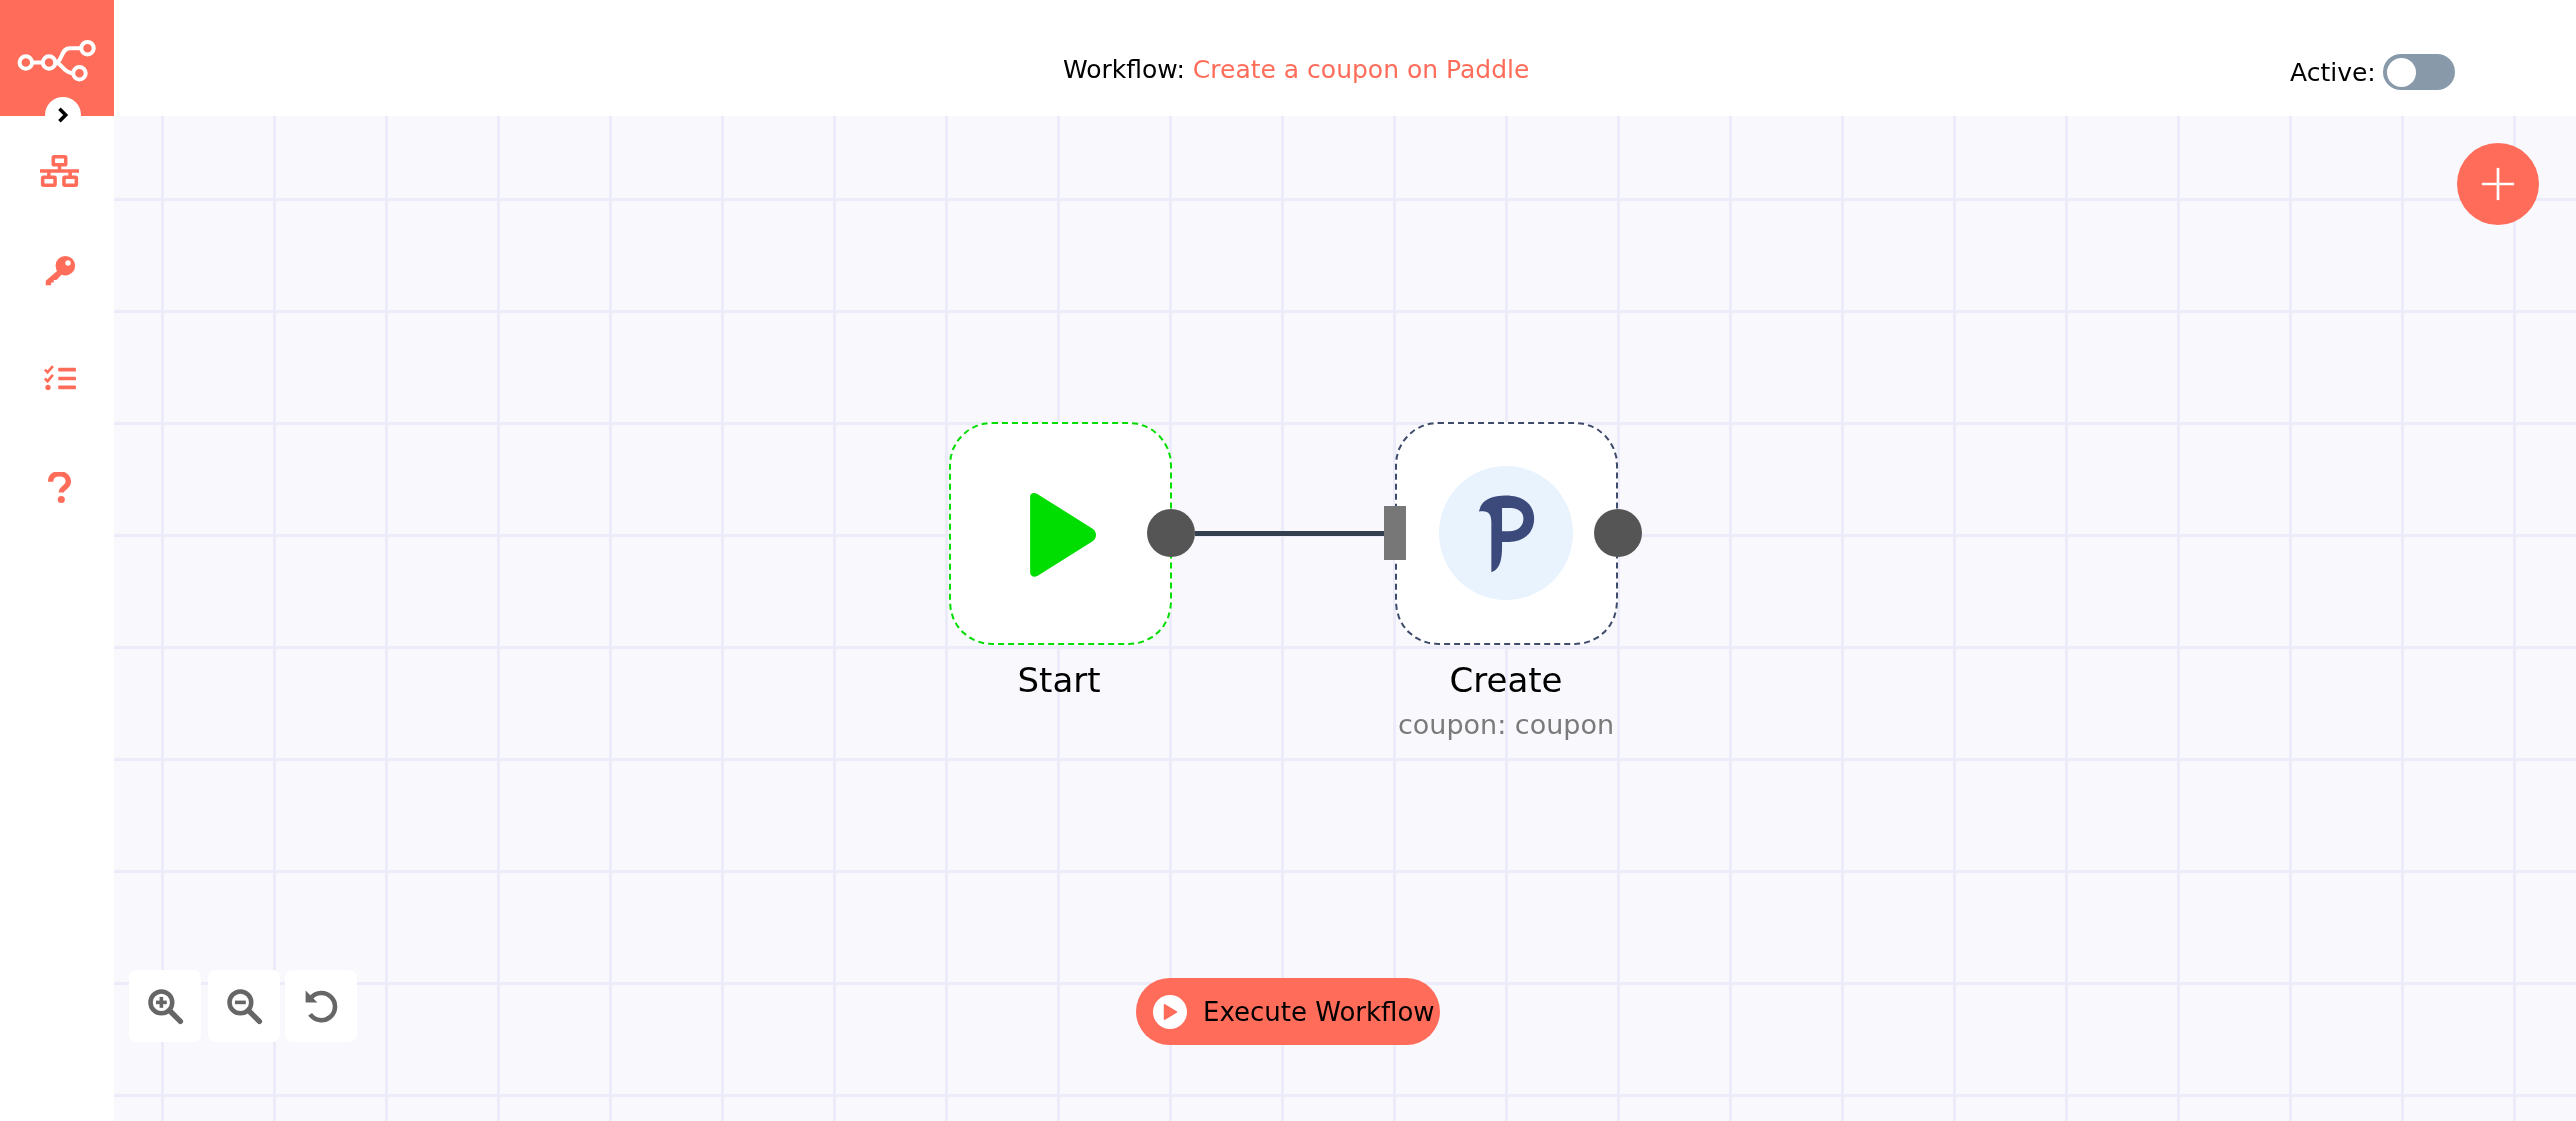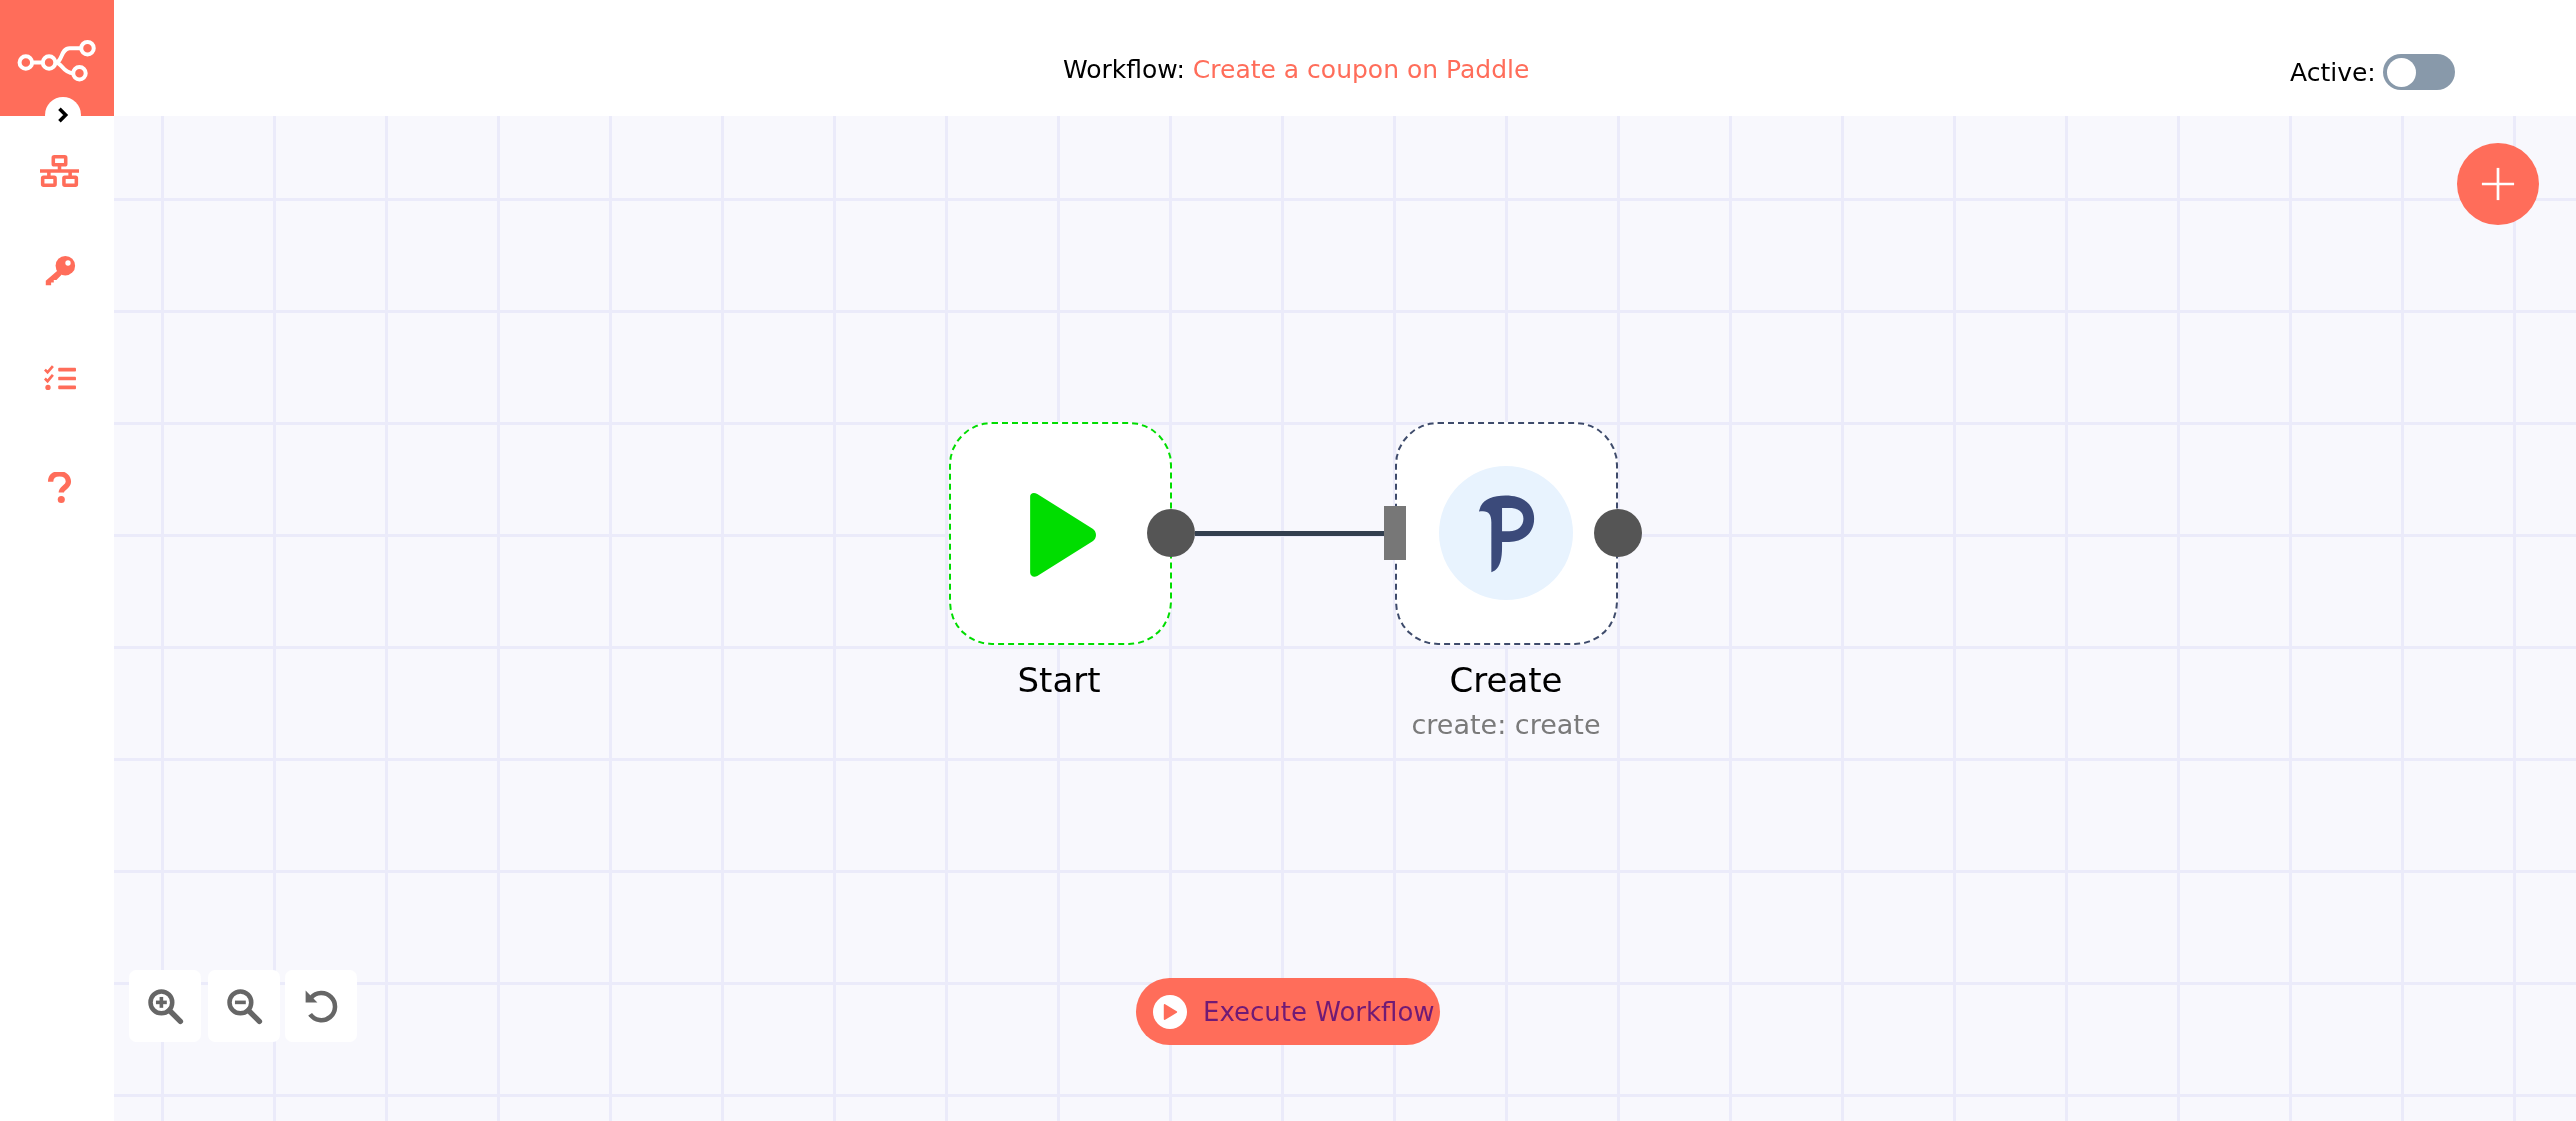--- a/index.html
+++ b/index.html
@@ -88,21 +88,21 @@
     display: flex; align-items: center; justify-content: center;
   }
 
   .zoom-btn {
     position: absolute; top: 970px; width: 72px; height: 72px; border-radius: 7.2px; background: #ffffff;
     display: flex; align-items: center; justify-content: center;
   }
 
   .exec-btn {
     position: absolute; left: 1136px; top: 978px; width: 304px; height: 67px; border-radius: 34px;
-    background: #ff6d5a; display: flex; align-items: center; color: #701a75; box-sizing: border-box;
+    background: #ff6d5a; display: flex; align-items: center; color: #000000; box-sizing: border-box;
     padding-left: 17px;
   }
   .exec-btn .exec-icon {
     width: 34px; height: 34px; border-radius: 50%; background: #fff; display: flex; align-items: center; justify-content: center;
     margin-right: 16px;
   }
   .exec-btn .exec-label { font-size: 26px; white-space: nowrap; }
 </style>
 </head>
 <body>
@@ -202,21 +202,21 @@
 <div class="node paddle" style="left:1395px; top:422px;">
   <div class="paddle-icon" style="left:42px; top:42px;">
     <svg width="63" height="82" viewBox="0 0 70 92">
       <path d="M6 16 C10 8 20 4 34 4 C54 4 66 14 66 30 C66 46 54 56 38 56 L30 56 L30 62 C30 74 28 84 22 88 L18 90 L18 34 C18 24 14 20 4 22 Z M30 18 L30 44 L38 44 C48 44 54 38 54 30 C54 22 48 18 38 18 Z" fill="#3b4a7a" fill-rule="evenodd"></path>
     </svg>
   </div>
 </div>
 <div class="in-rect" style="left:1384px; top:506px;"></div>
 <div class="out-dot" style="left:1594px; top:509px;"></div>
 <div class="node-label" style="left:1506px; top:660px;">Create</div>
-<div class="node-sub" style="left:1506px; top:709px;">create: create</div>
+<div class="node-sub" style="left:1506px; top:709px;">coupon: coupon</div>
 
 <div class="zoom-btn" style="left:129px;">
   <svg width="38" height="38" viewBox="0 0 42 42">
     <circle cx="17" cy="17" r="12" fill="none" stroke="#666" stroke-width="5"></circle>
     <line x1="26" y1="26" x2="38" y2="38" stroke="#666" stroke-width="6" stroke-linecap="round"></line>
     <line x1="11" y1="17" x2="23" y2="17" stroke="#666" stroke-width="4"></line>
     <line x1="17" y1="11" x2="17" y2="23" stroke="#666" stroke-width="4"></line>
   </svg>
 </div>
 <div class="zoom-btn" style="left:208px;">

